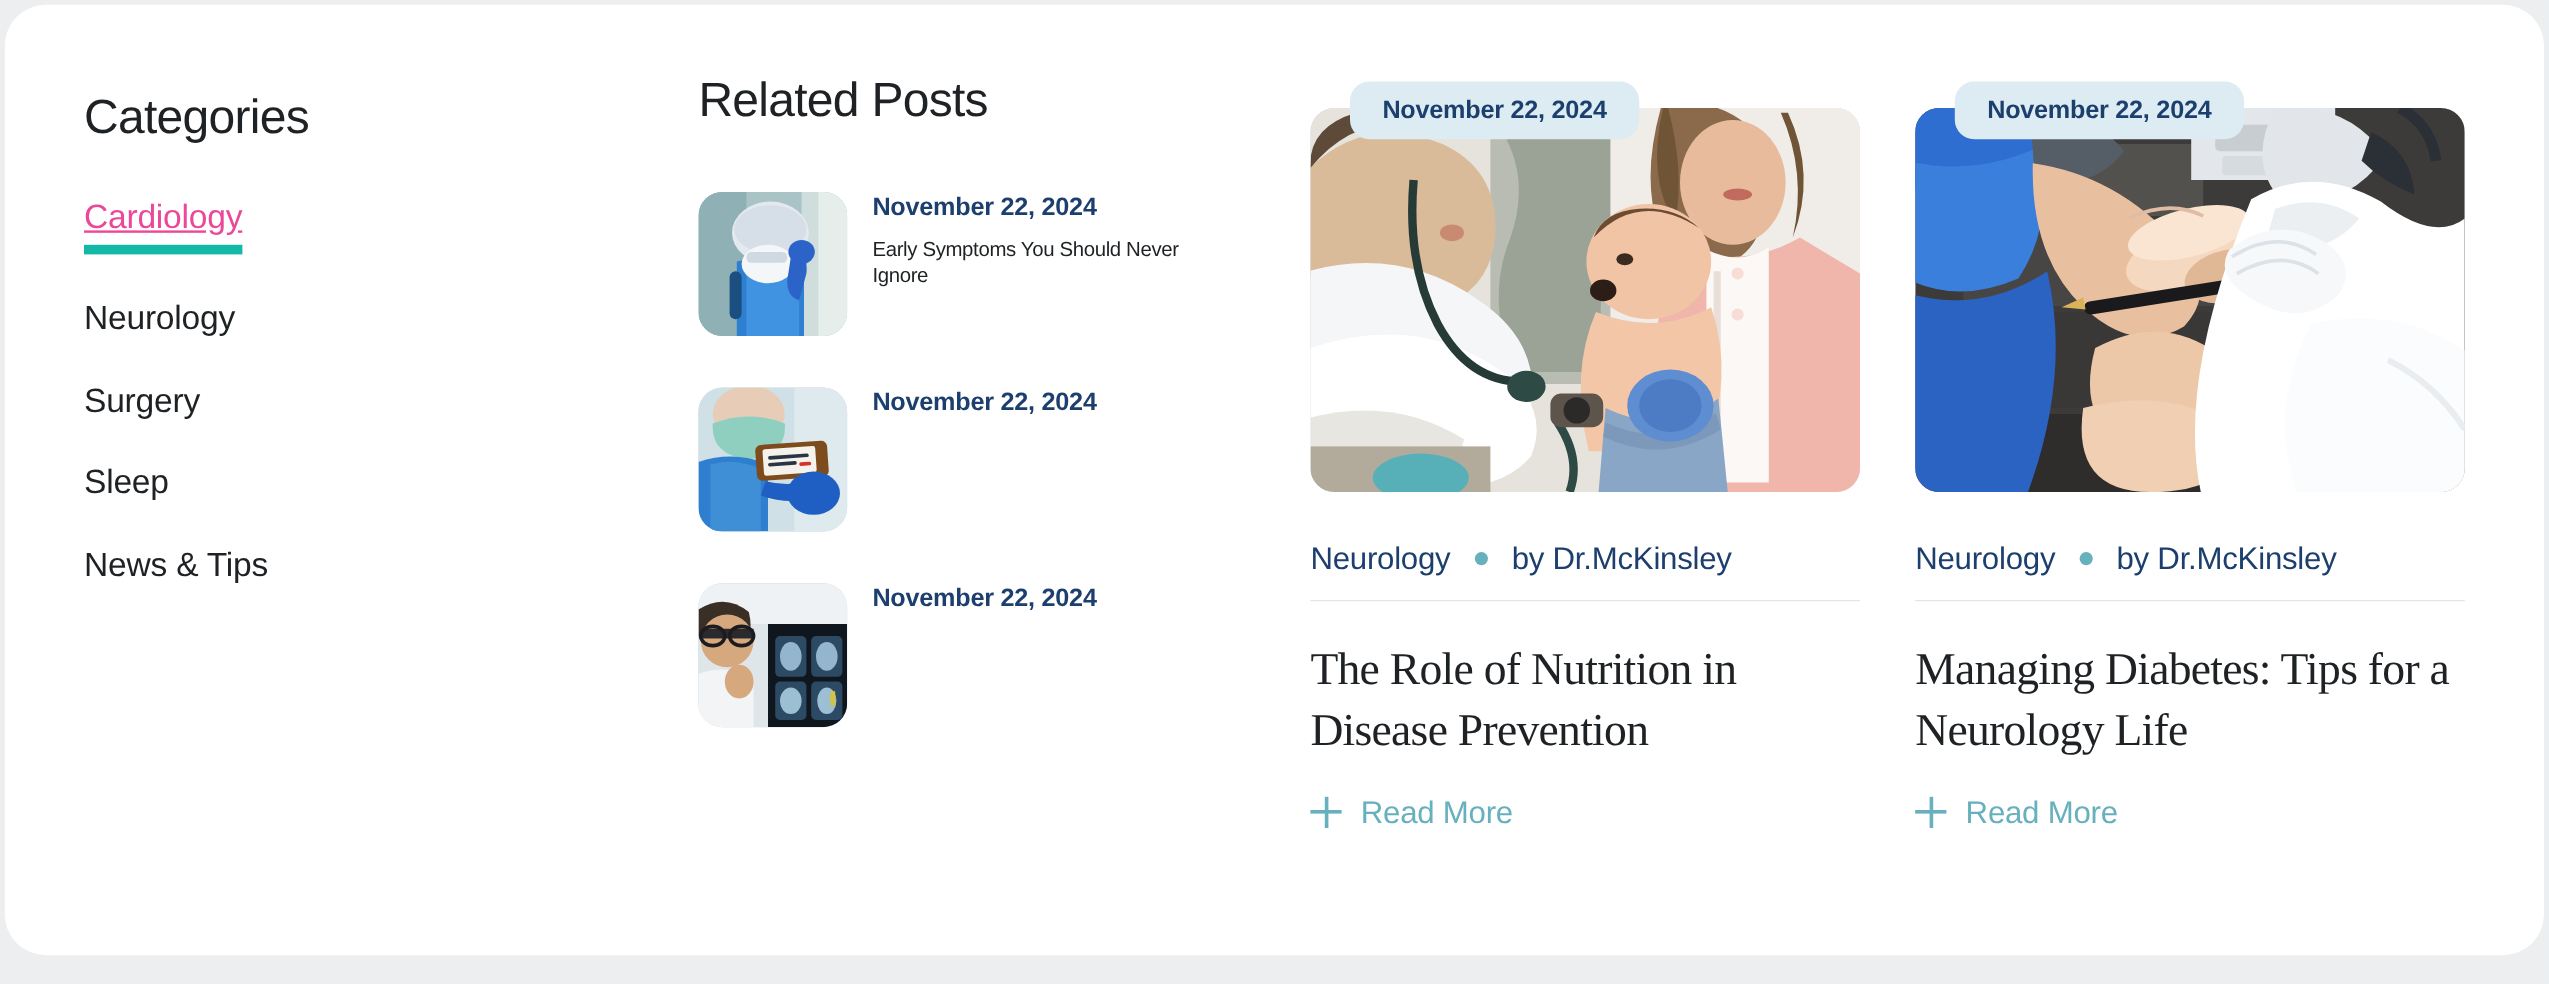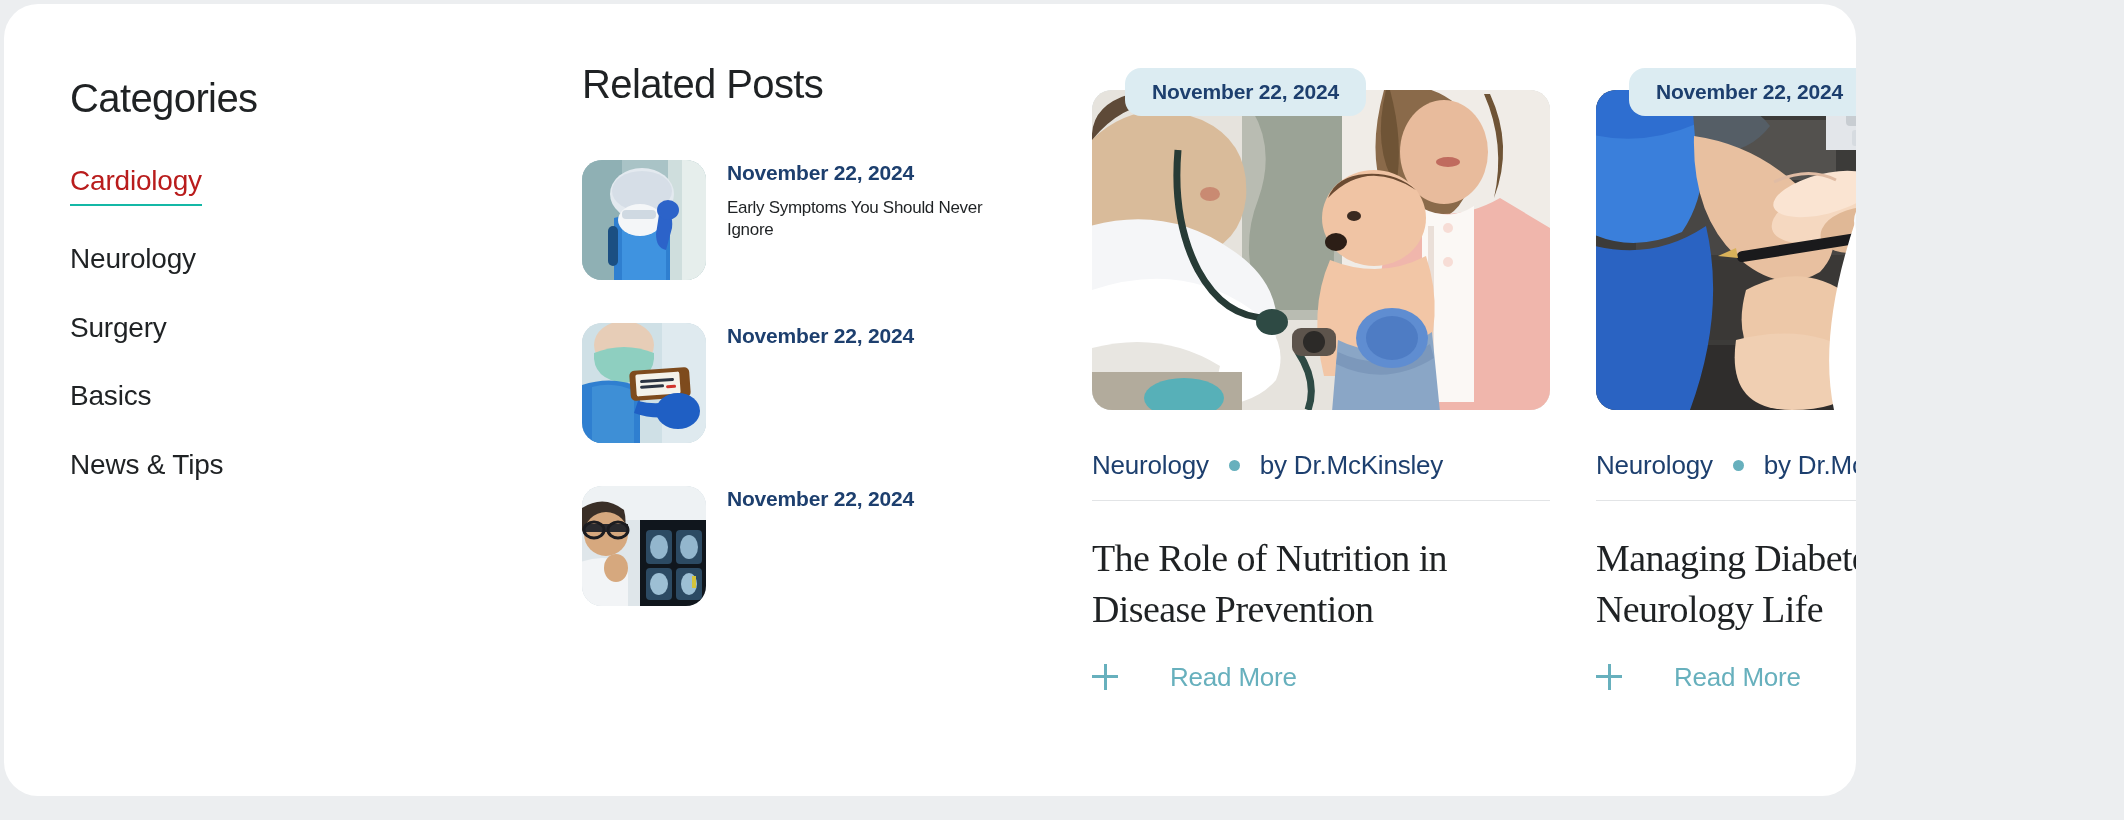--- a/index.html
+++ b/index.html
@@ -6,21 +6,21 @@
   html, body {
     width:2124px; height:820px;
     background:#eceef0;
     font-family:"Liberation Sans", sans-serif;
     -webkit-font-smoothing:antialiased;
     overflow:hidden;
   }
   .page-panel{
     position:absolute;
     left:4px; top:4px;
-    width:1852px; height:792px;
+    width:2116px; height:792px;
     background:#ffffff;
     border-radius:34px;
     overflow:hidden;
   }
 
   
   .categories{
     position:absolute; left:66px; top:70px; width:300px;
   }
   .cat-heading{
@@ -34,23 +34,24 @@
   .cat-item{
     font-size:28px;
     color:#1f2224;
     letter-spacing:-0.2px;
     line-height:1.1;
     margin-bottom:38px;
     width:max-content;
     cursor:pointer;
   }
   .cat-item.is-active{
-    color:#b91c1c;
-    border-bottom:2px solid #14b8a6;
+    color:#ec4899;
+    border-bottom:8px solid #14b8a6;
     padding-bottom:7px;
+    text-decoration:underline;
   }
 
   
   .related{
     position:absolute; left:578px; top:56px; width:460px;
   }
   .rel-heading{
     font-size:40px;
     font-weight:400;
     letter-spacing:-0.6px;
@@ -168,35 +169,34 @@
     position:absolute;
     background:#67b0bd;
   }
   .plus-icon::before{ left:0; top:11px; width:26px; height:3px; }
   .plus-icon::after{ top:0; left:11.5px; width:3px; height:26px; }
   .read-more-label{
     font-size:26px;
     color:#67b0bd;
     letter-spacing:-0.2px;
     line-height:1;
-    margin-left:36px;
   }
 </style>
 </head>
 <body>
 
 <div class="page-panel">
 
   <div class="categories">
     <div class="cat-heading">Categories</div>
     <ul class="cat-list">
       <li class="cat-item is-active">Cardiology</li>
       <li class="cat-item">Neurology</li>
       <li class="cat-item">Surgery</li>
-      <li class="cat-item">Basics</li>
+      <li class="cat-item">Sleep</li>
       <li class="cat-item">News &amp; Tips</li>
     </ul>
   </div>
 
   <div class="related">
     <div class="rel-heading">Related Posts</div>
 
     <div class="rel-list">
 
       <div class="rel-item">

